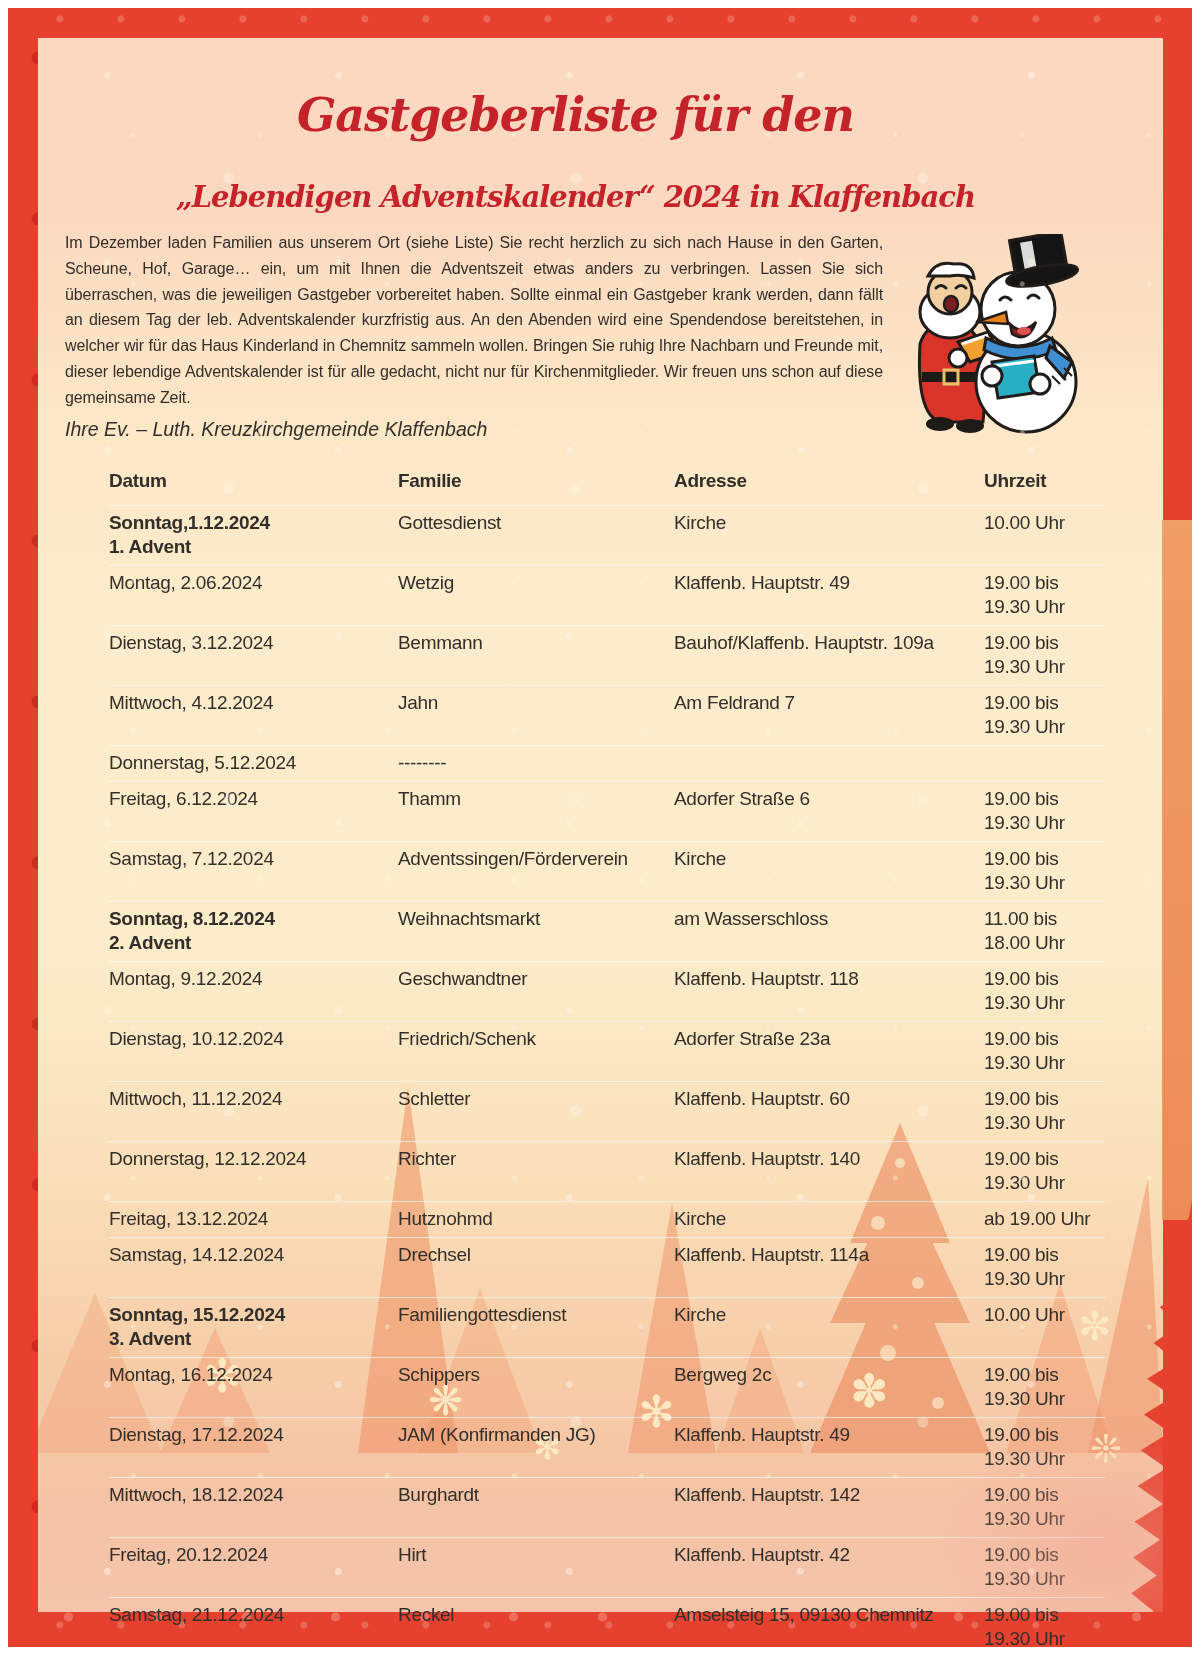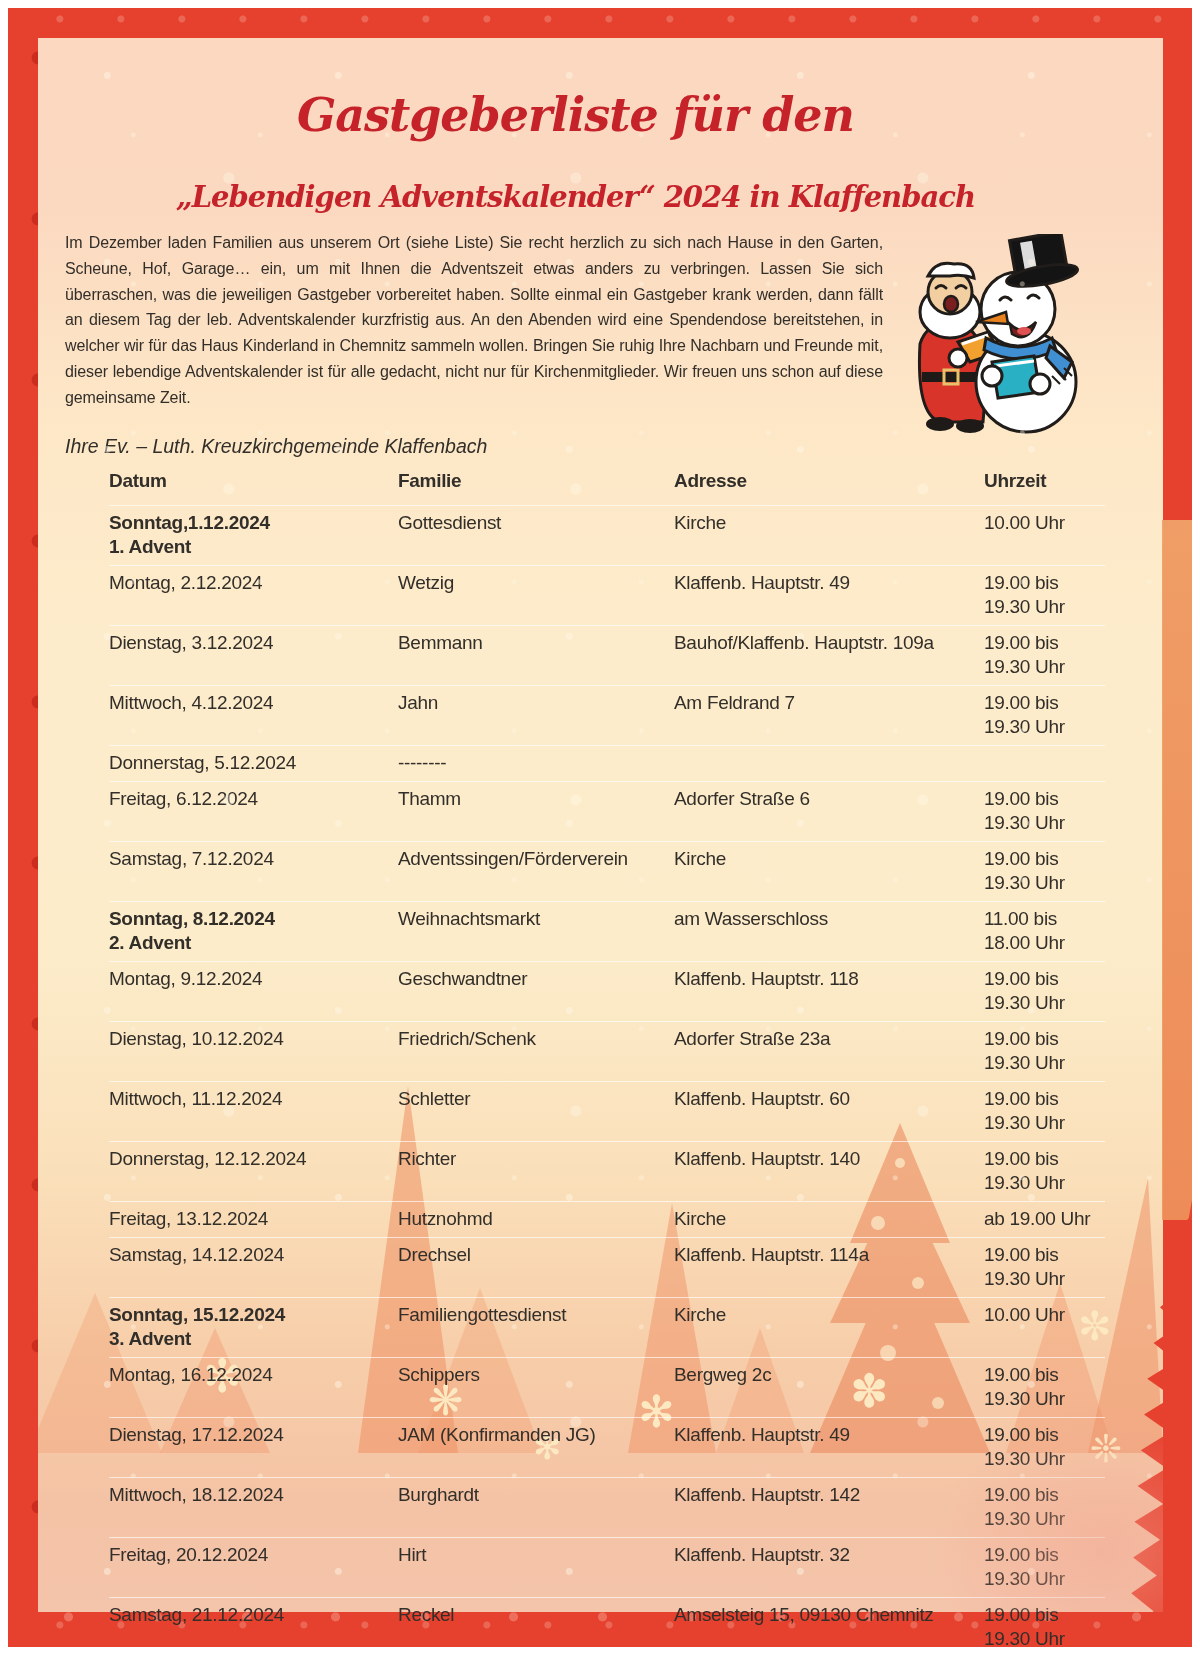--- a/index.html
+++ b/index.html
@@ -31,21 +31,21 @@
   .pink-corner{position:absolute;right:37px;bottom:43px;width:230px;height:200px;pointer-events:none;
     background:radial-gradient(ellipse at 75% 70%, rgba(242,165,145,.5), transparent 72%);}
 
   .title1,.title2{position:absolute;left:0;width:1075px;text-align:center;color:#c5222a;
     font-family:"DejaVu Serif",serif;font-style:italic;font-weight:bold;letter-spacing:-1px;}
   .title1{top:50px;font-size:46px;text-align:center;}
   .title2{top:142px;font-size:29px;}
 
   .intro{position:absolute;left:27px;top:192px;width:818px;margin:0;text-align:justify;
     font-size:16px;line-height:25.8px;letter-spacing:-.1px;}
-  .signature{position:absolute;left:27px;top:397px;margin:0;font-style:italic;font-size:19.5px;}
+  .signature{position:absolute;left:27px;top:380px;margin:0;font-style:italic;font-size:19.5px;}
 
   .illu{position:absolute;left:850px;top:196px;}
 
   .trees{position:absolute;left:0;top:985px;pointer-events:none;}
   .flake{position:absolute;color:#fce9c2;pointer-events:none;line-height:1;}
   .flake:nth-of-type(1){left:165px;top:1315px;font-size:46px;}
   .flake:nth-of-type(2){left:390px;top:1342px;font-size:42px;}
   .flake:nth-of-type(3){left:600px;top:1352px;font-size:44px;}
   .flake:nth-of-type(4){left:812px;top:1330px;font-size:46px;}
   .flake:nth-of-type(5){left:1040px;top:1268px;font-size:40px;}
@@ -176,21 +176,21 @@
             <span>Sonntag,1.12.2024</span>
             <span class="date2">1. Advent</span>
           </div>
           <div class="cell">Gottesdienst</div>
           <div class="cell">Kirche</div>
           <div class="cell">10.00 Uhr</div>
         </div>
 
         <div class="hrow">
           <div class="cell date">
-            <span>Montag, 2.12.2024</span>
+            <span>Montag, 2.06.2024</span>
             
           </div>
           <div class="cell">Wetzig</div>
           <div class="cell">Klaffenb. Hauptstr. 49</div>
           <div class="cell">19.00 bis 19.30 Uhr</div>
         </div>
 
         <div class="hrow">
           <div class="cell date">
             <span>Dienstag, 3.12.2024</span>
@@ -351,21 +351,21 @@
           <div class="cell">19.00 bis 19.30 Uhr</div>
         </div>
 
 
         <div class="hrow">
           <div class="cell date">
             <span>Freitag, 20.12.2024</span>
             
           </div>
           <div class="cell">Hirt</div>
-          <div class="cell">Klaffenb. Hauptstr. 32</div>
+          <div class="cell">Klaffenb. Hauptstr. 42</div>
           <div class="cell">19.00 bis 19.30 Uhr</div>
         </div>
 
         <div class="hrow">
           <div class="cell date">
             <span>Samstag, 21.12.2024</span>
             
           </div>
           <div class="cell">Reckel</div>
           <div class="cell">Amselsteig 15, 09130 Chemnitz</div>

